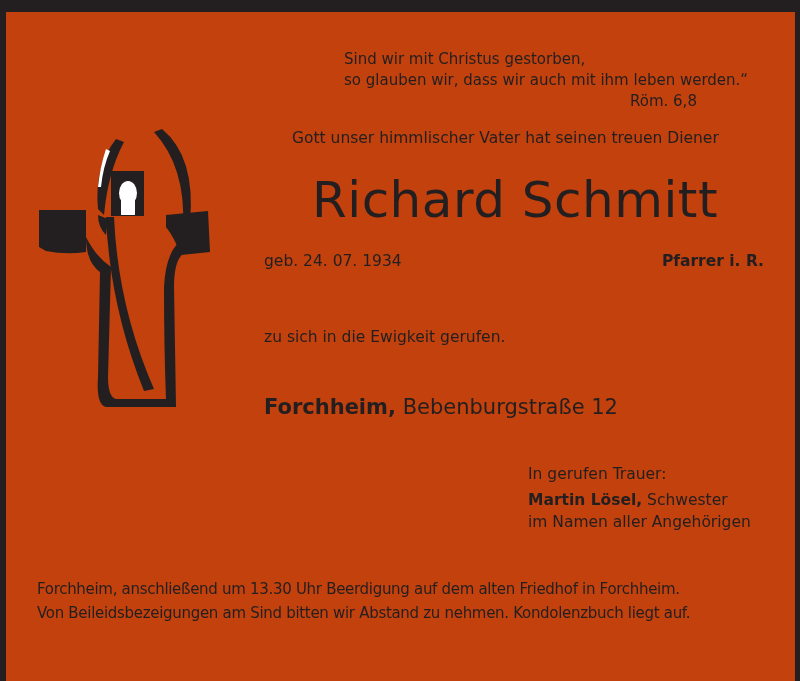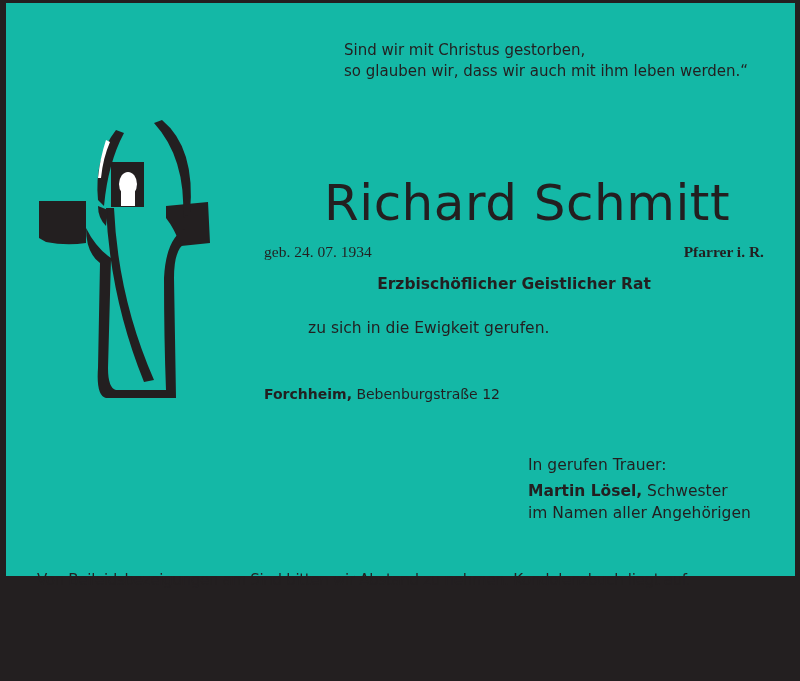--- a/index.html
+++ b/index.html
@@ -6,38 +6,38 @@
     body {
       width: 800px; height: 681px;
       background: #231f20;
       position: relative;
       overflow: hidden;
       font-family: "DejaVu Sans", sans-serif;
       color: #231f20;
     }
     .page {
       position: absolute;
-      left: 6px; top: 3px;
-      width: 789px; height: 573px;
-      background: #14b8a6;
+      left: 6px; top: 12px;
+      width: 789px; height: 669px;
+      background: #c2410c;
     }
     .abs { position: absolute; white-space: nowrap; }
     .quote { left: 338px; top: 37px; font-size: 15px; line-height: 21px; }
     .quote .ref { padding-left: 286px; }
     .intro { left: 286px; top: 117px; font-size: 15.5px; }
     .name {
       left: 306px; top: 163px;
       font-size: 50px; font-weight: normal; letter-spacing: 0.5px;
-      margin: 12px; line-height: 1;
+      margin: 0; line-height: 1;
     }
-    .dates { left: 258px; top: 240px; width: 500px; font-size: 15.5px; display: flex; justify-content: space-between; font-family: Liberation Serif, serif; }
+    .dates { left: 258px; top: 240px; width: 500px; font-size: 15.5px; display: flex; justify-content: space-between; }
     .bold { font-weight: bold; text-align: center; }
     .title { left: 258px; top: 272px; width: 500px; text-align: center; font-size: 15.5px; font-weight: bold; }
-    .called { left: 258px; top: 316px; font-size: 15.5px; margin-left: 44px; }
-    .address { left: 258px; top: 383px; font-size: 14px; }
+    .called { left: 258px; top: 316px; font-size: 15.5px; }
+    .address { left: 258px; top: 383px; font-size: 21px; }
     .mourners { left: 522px; top: 451px; font-size: 15.5px; line-height: 22px; }
     .mourners .gap { height: 4px; }
     .service { left: 31px; top: 566px; font-size: 15px; line-height: 23.5px; letter-spacing: -0.3px; }
     .cross { left: 30px; top: 115px; }
   </style>
 </head>
 <body>
 
 <div class="page">
 
@@ -59,46 +59,48 @@
       <path d="M50 110 Q60 130 75 140 L72 250 Q72 270 80 272 L130 272 Q128 220 128 160 Q130 120 150 110 L150 125 Q138 130 138 160 L140 280 L70 280 Q60 278 62 250 L64 145 Q50 135 50 110 Z" fill="#231f20"></path>
 
       <path d="M70 90 L78 90 Q82 180 118 262 L108 264 Q74 180 70 90 Z" fill="#231f20"></path>
       <path d="M62 88 Q62 100 70 108 L72 92 Z" fill="#231f20"></path>
     </svg>
   </div>
 
   <div class="abs quote">
     <div>Sind wir mit Christus gestorben,</div>
     <div>so glauben wir, dass wir auch mit ihm leben werden.“</div>
+    <div class="ref">Röm. 6,8</div>
   </div>
 
+  <div class="abs intro">Gott unser himmlischer Vater hat seinen treuen Diener</div>
 
   <h1 class="abs name">Richard Schmitt</h1>
 
   <div class="abs dates">
     <span>geb. 24. 07. 1934</span>
     <span class="bold">Pfarrer i. R.</span>
   </div>
 
-  <div class="abs title">Erzbischöflicher Geistlicher Rat</div>
 
   <div class="abs called">zu sich in die Ewigkeit gerufen.</div>
 
   <div class="abs address">
     <span class="bold">Forchheim,</span>
     <span>Bebenburgstraße 12</span>
   </div>
 
   <div class="abs mourners">
     <div>In gerufen Trauer:</div>
     <div class="gap"></div>
     <div>
       <span class="bold">Martin Lösel,</span>
       <span>Schwester</span>
     </div>
     <div>im Namen aller Angehörigen</div>
   </div>
 
   <div class="abs service">
+    <div>Forchheim, anschließend um 13.30 Uhr Beerdigung auf dem alten Friedhof in Forchheim.</div>
     <div>Von Beileidsbezeigungen am Sind bitten wir Abstand zu nehmen. Kondolenzbuch liegt auf.</div>
   </div>
 
 </div>
 
 </body></html>

